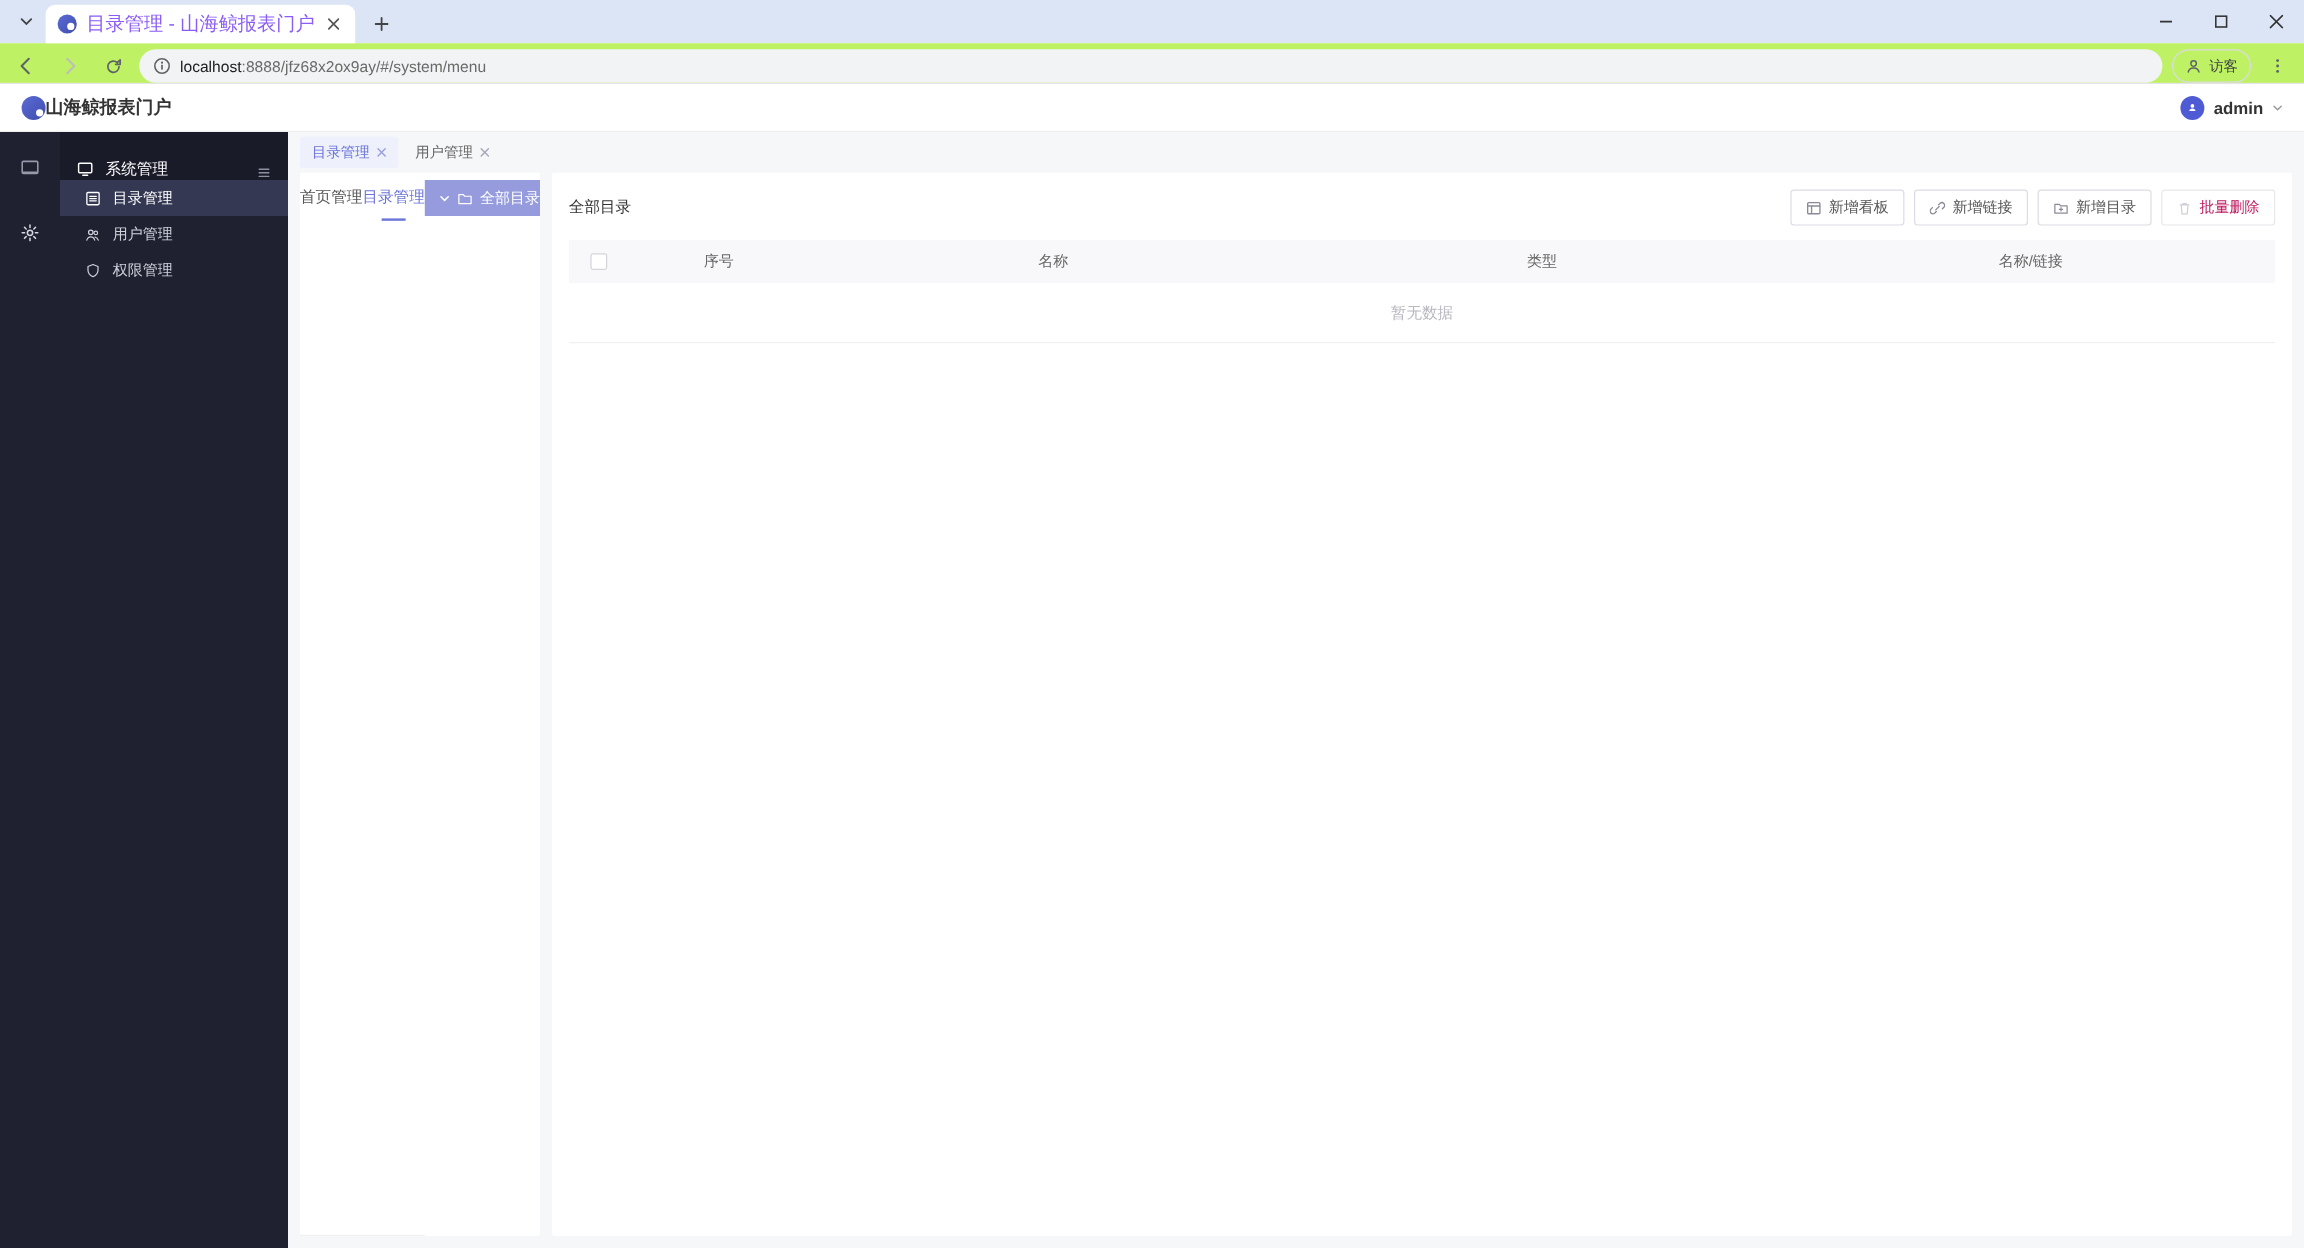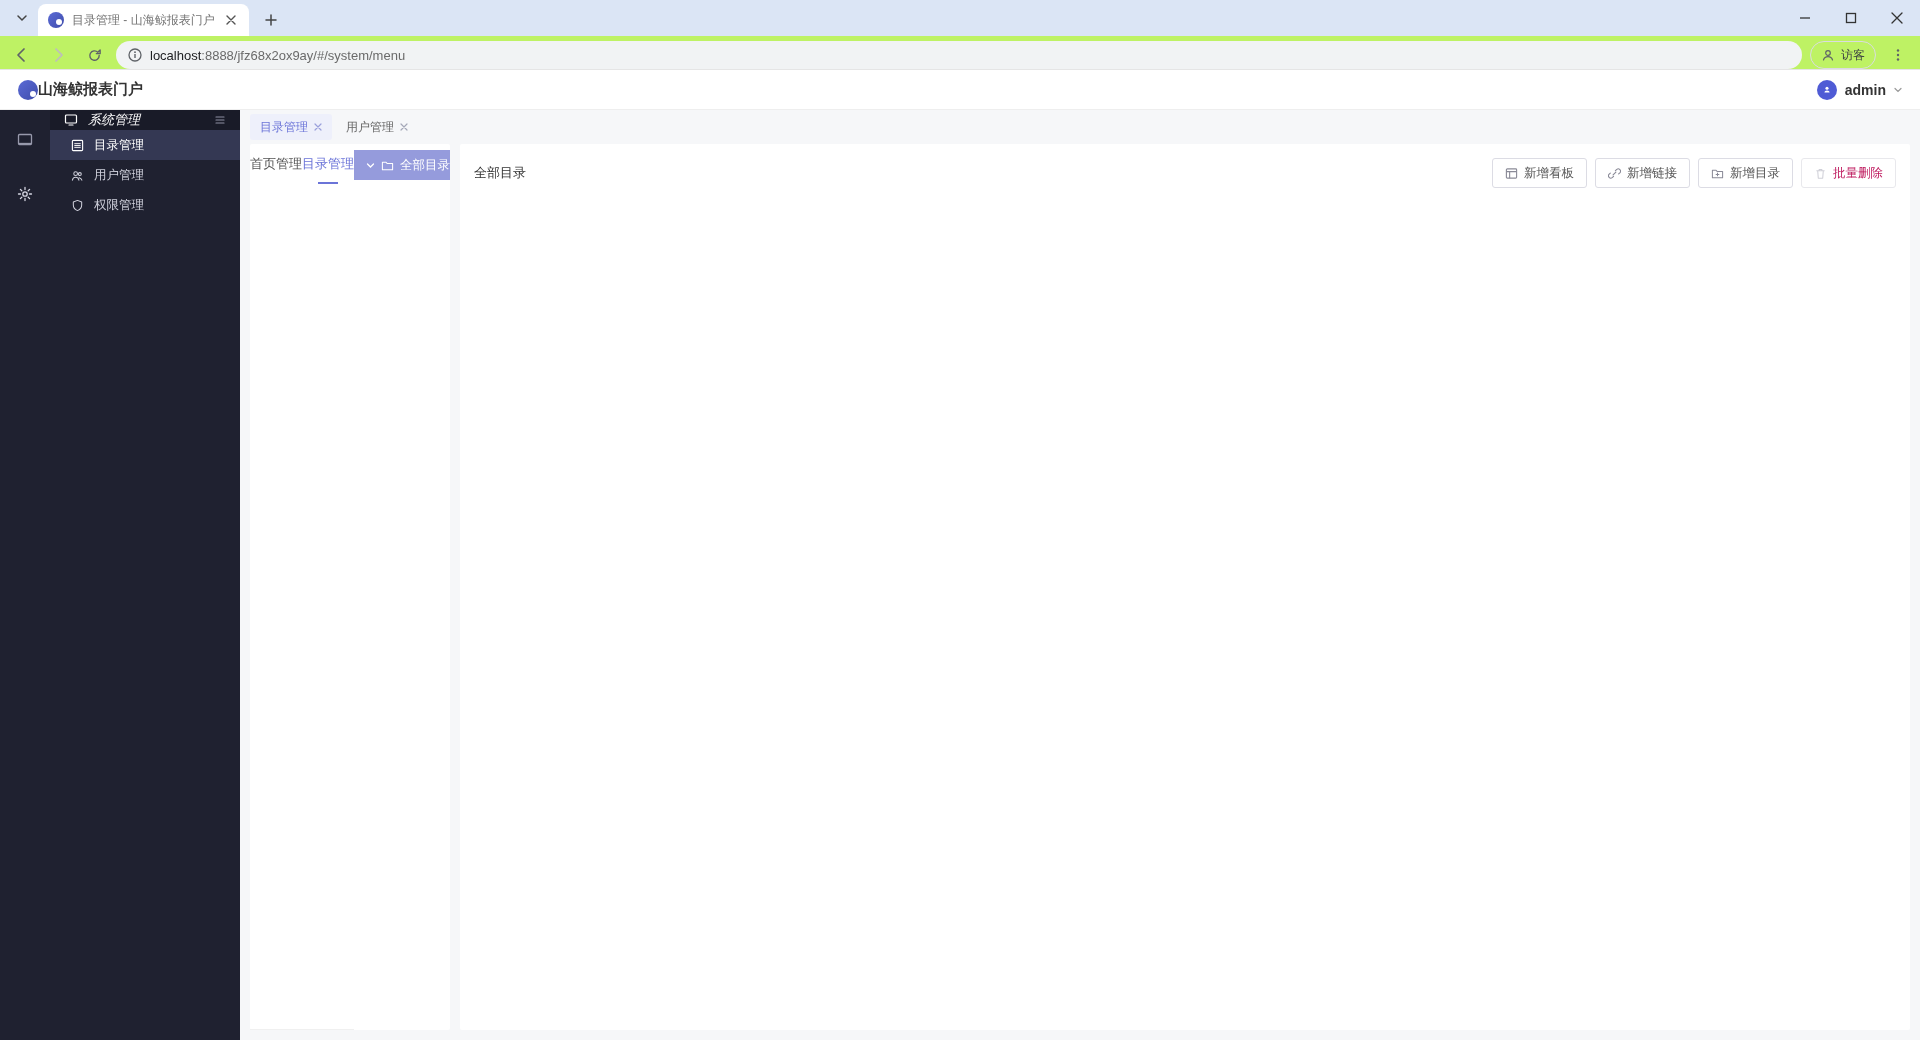--- a/index.html
+++ b/index.html
@@ -5,21 +5,21 @@
     * { margin: 0; padding: 0; box-sizing: border-box; }
     body { font-family: -apple-system, BlinkMacSystemFont, "Segoe UI", "Microsoft YaHei", sans-serif; font-size: 13px; color: #333; background: #fff; overflow: hidden; }
 
     
     .browser-chrome { height: 70px; display: flex; flex-direction: column; }
     .tab-bar { height: 36px; background: #dbe5f5; display: flex; align-items: flex-end; padding-left: 6px; }
     .tab-dropdown { width: 24px; height: 24px; margin: 0 4px 6px 4px; border-radius: 50%; display: flex; align-items: center; justify-content: center; color: #444; }
     .browser-tab { background: #fff; height: 32px; border-radius: 8px 8px 0 0; display: flex; align-items: center; padding: 0 10px; gap: 8px; min-width: 200px; position: relative; }
     .tab-favicon { width: 16px; height: 16px; border-radius: 50%; background: linear-gradient(135deg,#5b6bd6,#3f4dab); position: relative; }
     .tab-favicon::after { content: ""; position: absolute; right: 2px; bottom: 3px; width: 6px; height: 6px; border-radius: 50%; background: #fff; }
-    .tab-title { font-size: 12px; color: #737373; flex: 1; white-space: nowrap; overflow: hidden; text-overflow: ellipsis; text-align: center; }
+    .tab-title { font-size: 16px; color: #8b5cf6; flex: 1; white-space: nowrap; overflow: hidden; text-overflow: ellipsis; text-align: center; }
     .tab-close { color: #555; width: 16px; height: 16px; display: flex; align-items: center; justify-content: center; border-radius: 50%; }
     .new-tab { width: 28px; height: 28px; margin-left: 8px; margin-bottom: 2px; display: flex; align-items: center; justify-content: center; color: #444; border-radius: 50%; }
     .win-controls { margin-left: auto; display: flex; height: 100%; align-items: center; padding-right: 8px; gap: 16px; }
     .win-btn { width: 30px; height: 30px; display: flex; align-items: center; justify-content: center; color: #333; }
 
     .addr-bar { height: 34px; background: #bef264; display: flex; align-items: flex-end; padding: 0 8px; gap: 8px; border-bottom: 1px solid #e5e5e5; }
     .nav-btn { width: 28px; height: 28px; display: flex; align-items: center; justify-content: center; color: #5f6368; border-radius: 50%; }
     .nav-btn.disabled { color: #bdbdbd; }
     .url-field { flex: 1; height: 28px; background: #f1f3f4; border-radius: 14px; display: flex; align-items: center; padding: 0 12px; gap: 8px; color: #5f6368; font-size: 13px; }
     .url-text { color: #202124; }
@@ -38,21 +38,21 @@
     .caret-down { color: #999; font-size: 10px; }
 
     
     .app-body { display: flex; height: calc(1040px - 70px - 40px); }
 
     .rail { width: 50px; background: #1f2130; display: flex; flex-direction: column; align-items: center; padding-top: 14px; gap: 22px; }
     .rail-item { width: 32px; height: 32px; display: flex; align-items: center; justify-content: center; color: #b6b8c5; border-radius: 4px; }
     .rail-item.active { color: #d6d7e3; }
 
     .sidebar { width: 190px; background: #1f2130; color: #cfd0db; display: flex; flex-direction: column; }
-    .side-group { height: 20px; display: flex; align-items: center; padding: 0 14px; gap: 10px; font-size: 13px; color: #fff; justify-content: space-between; background: #191b28; font-style: italic; }
+    .side-group { height: 40px; display: flex; align-items: flex-end; padding: 0 14px; gap: 10px; font-size: 13px; color: #fff; justify-content: space-between; background: #191b28; }
     .side-group-left { display: flex; align-items: center; gap: 10px; }
     .side-item { height: 30px; display: flex; align-items: center; padding-left: 20px; gap: 10px; font-size: 12.5px; color: #cfd0db; }
     .side-item.active { background: #343853; color: #fff; }
     .side-icon { width: 14px; height: 14px; display: inline-flex; align-items: center; justify-content: center; }
 
     .content { flex: 1; background: #f6f7f9; display: flex; flex-direction: column; }
 
     
     .page-tabs-row { height: 34px; display: flex; align-items: center; padding-left: 10px; gap: 4px; background: #f6f7f9; }
     .page-tab { display: flex; align-items: center; gap: 6px; padding: 0 10px; height: 26px; font-size: 12px; border-radius: 3px; color: #666; }
@@ -343,17 +343,29 @@
               <span class="btn-icon">
                 <svg width="13" height="13" viewBox="0 0 14 14">
                     <path d="M3 4h8M5.5 4V2.8h3V4M4 4l.6 8h4.8L10 4" stroke="#cfcfd7" stroke-width="1.1" fill="none" stroke-linecap="round" stroke-linejoin="round"></path>
                   </svg>
               </span>
               <span>批量删除</span>
             </button>
           </div>
         </div>
 
+        <div class="table">
+          <div class="thead">
+            <div class="th-check">
+                <span class="chk"></span>
+              </div>
+            <div>序号</div>
+            <div>名称</div>
+            <div>类型</div>
+            <div>名称/链接</div>
+          </div>
+          <div class="empty">暂无数据</div>
+        </div>
       </div>
 
     </div>
   </div>
 </div>
 
 </body></html>

